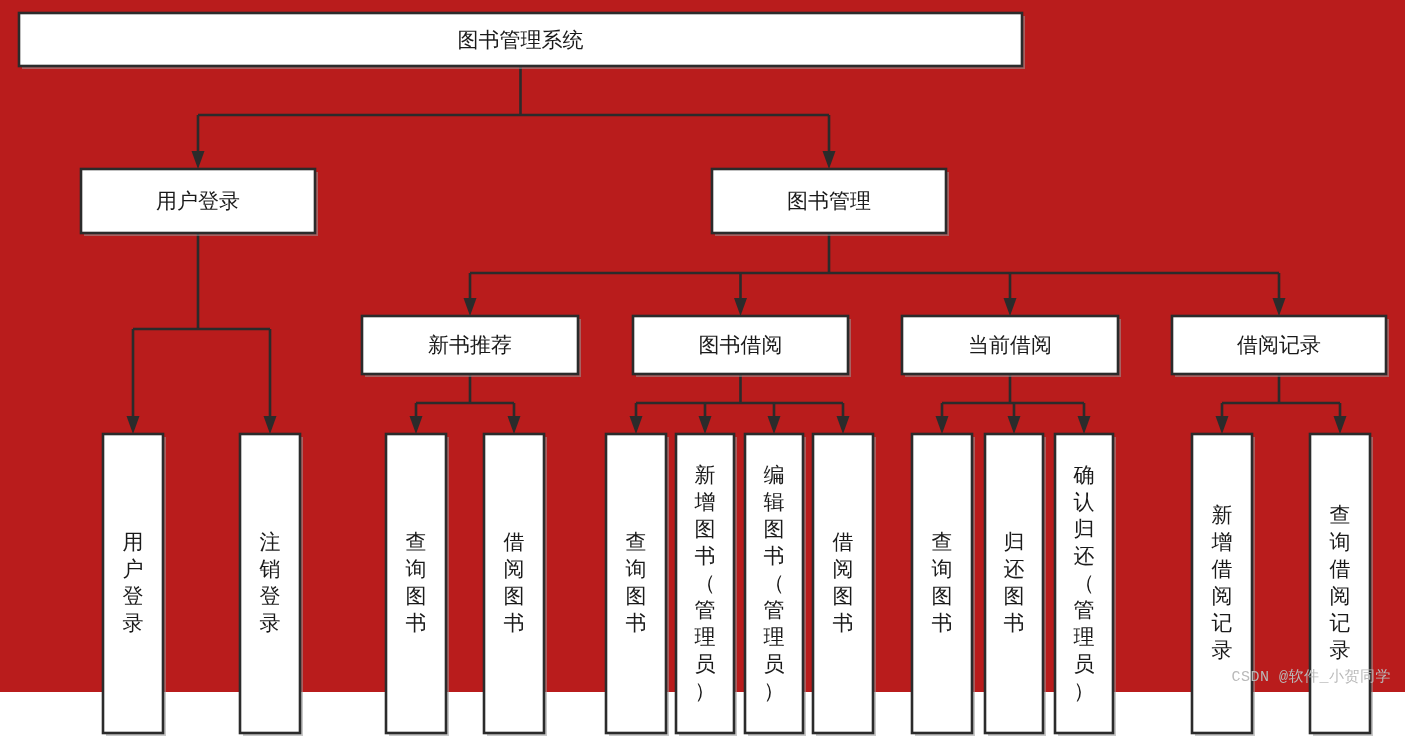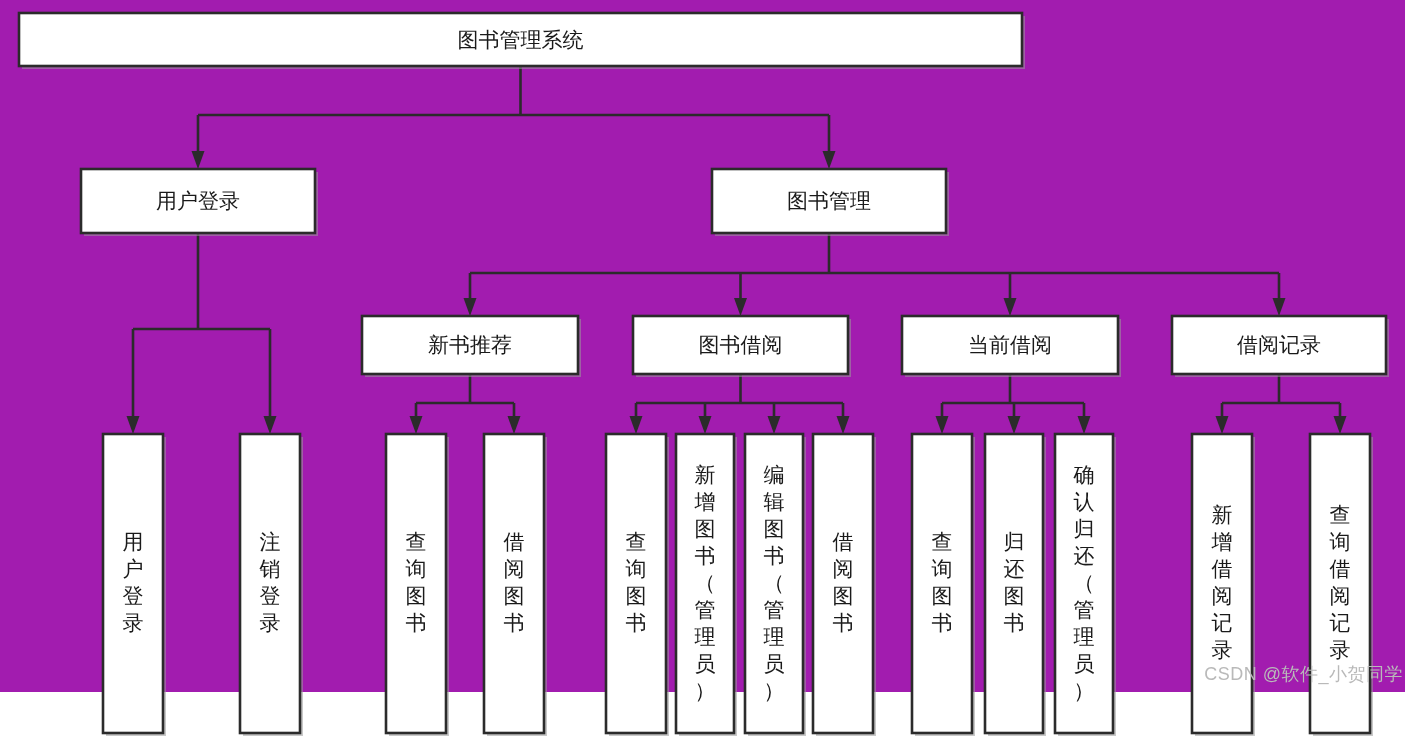--- a/index.html
+++ b/index.html
@@ -10,21 +10,21 @@
   body {
     width: 1405px;
     height: 747px;
     font-family: "DejaVu Sans", "Liberation Sans", sans-serif;
     overflow: hidden;
   }
   #diagram-root {
     position: relative;
     width: 1405px;
     height: 692px;
-    background: #a21caf;
+    background: #b91c1c;
   }
   svg.flow {
     position: absolute;
     top: 0;
     left: 0;
     width: 1405px;
     height: 747px;
   }
   .node-rect {
     fill: #ffffff;
@@ -47,24 +47,24 @@
   }
   .node-label-h {
     font-family: "DejaVu Sans", "Liberation Sans", sans-serif;
     font-size: 21px;
     fill: #1a1a1a;
     text-anchor: middle;
     dominant-baseline: middle;
   }
   .watermark {
     position: absolute;
-    right: 2px;
+    right: 14px;
     bottom: 6px;
-    font-family: Liberation Sans, sans-serif;
-    font-size: 18px;
+    font-family: Liberation Mono, monospace;
+    font-size: 15px;
     color: #b9b9b9;
     white-space: nowrap;
     letter-spacing: 0.5px;
   }
 </style>
 </head>
 <body>
 
 <div id="diagram-root">
   <svg class="flow" viewBox="0 0 1405 747" xmlns="http://www.w3.org/2000/svg">

